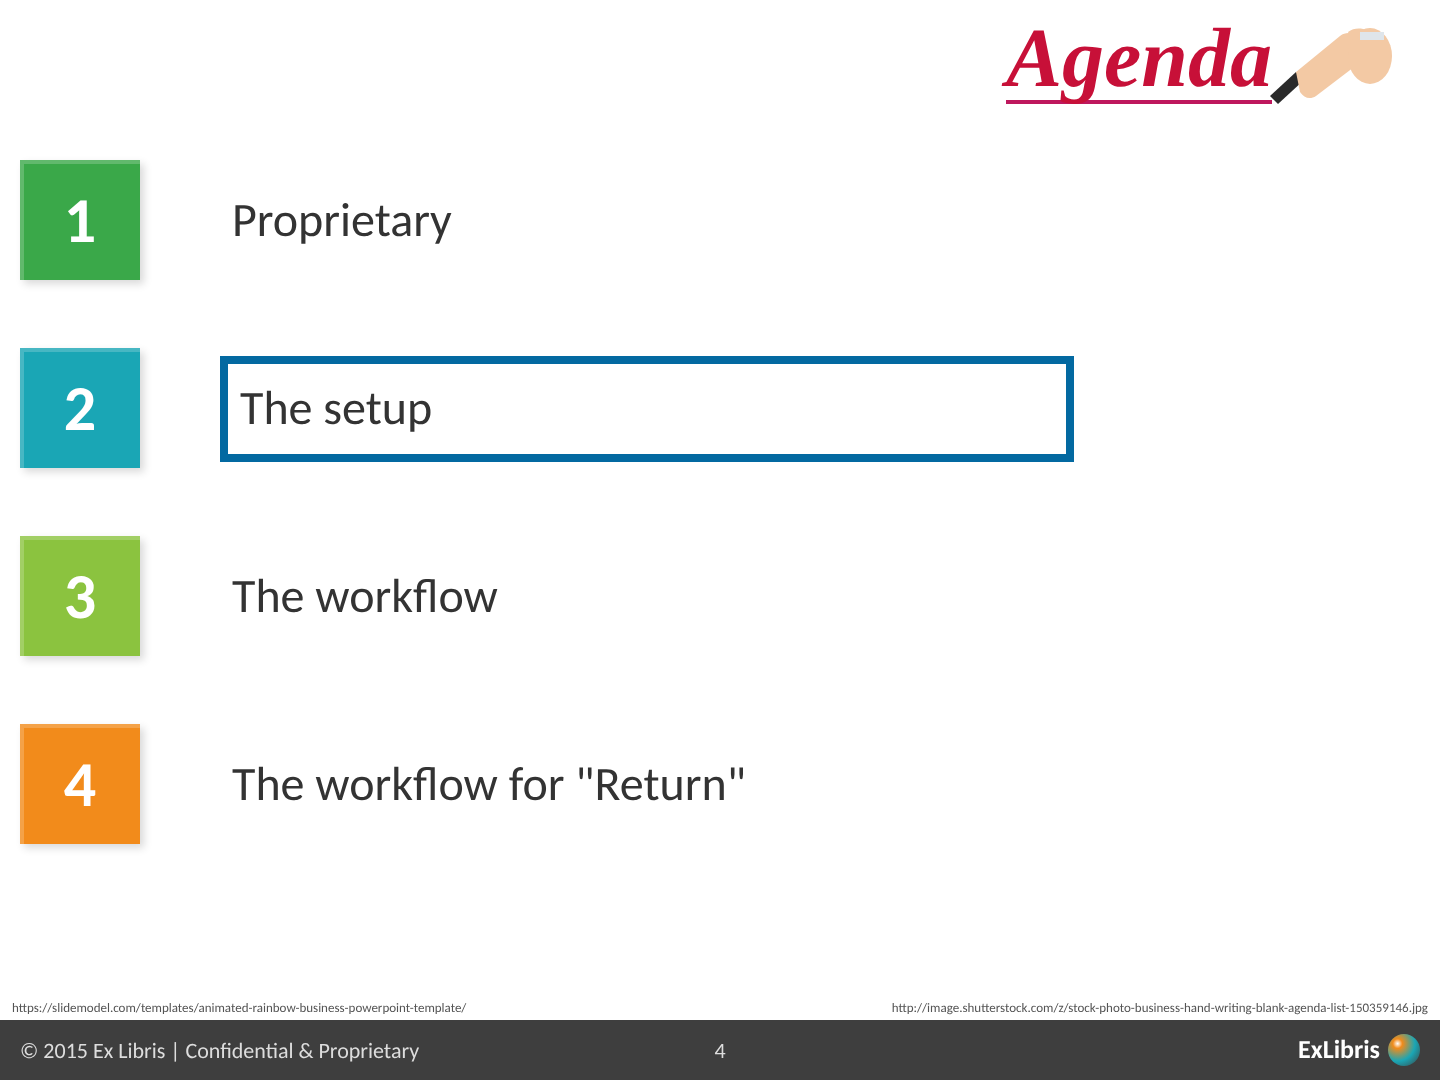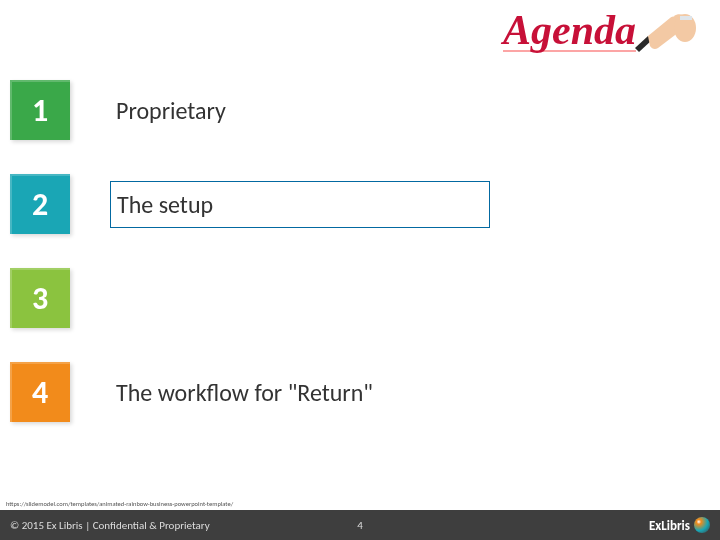--- a/index.html
+++ b/index.html
@@ -18,21 +18,21 @@
     display: flex;
     align-items: center;
   }
   .agenda-text {
     font-family: 'Brush Script MT', cursive;
     font-size: 42px;
     color: #c71038;
     font-weight: bold;
     font-style: italic;
     margin-right: -6px;
-    border-bottom: 2px solid #fca5a5;
+    border-bottom: 2px solid #be185d;
     padding-bottom: 0;
     line-height: 0.9;
   }
   .agenda-hand {
     width: 70px;
     height: 48px;
     position: relative;
   }
   .agenda-hand svg { width: 100%; height: 100%; }
 
@@ -64,22 +64,22 @@
   .c1 { background: #3aa849; }
   .c2 { background: #1aa6b5; }
   .c3 { background: #8bc33f; }
   .c4 { background: #f28b1b; }
   .item-label {
     font-size: 24px;
     color: #333;
     padding: 8px 6px;
   }
   .item-highlight {
-    border: 1px solid #0369a1;
-    width: 380px;
+    border: 4px solid #0369a1;
+    width: 427px;
   }
 
   .footer-links {
     position: absolute;
     bottom: 32px;
     left: 6px;
     right: 6px;
     display: flex;
     justify-content: space-between;
     font-size: 6.5px;
@@ -141,29 +141,31 @@
   <div class="agenda-row">
     <div class="num-badge c1">1</div>
     <div class="item-label">Proprietary</div>
   </div>
   <div class="agenda-row">
     <div class="num-badge c2">2</div>
     <div class="item-label item-highlight">The setup</div>
   </div>
   <div class="agenda-row">
     <div class="num-badge c3">3</div>
+    <div class="item-label">The workflow</div>
   </div>
   <div class="agenda-row">
     <div class="num-badge c4">4</div>
     <div class="item-label">The workflow for "Return"</div>
   </div>
 </div>
 
 <div class="footer-links">
   <span>https://slidemodel.com/templates/animated-rainbow-business-powerpoint-template/</span>
+  <span>http://image.shutterstock.com/z/stock-photo-business-hand-writing-blank-agenda-list-150359146.jpg</span>
 </div>
 
 <div class="footer-bar">
   <span class="footer-left">© 2015 Ex Libris | Confidential &amp; Proprietary</span>
   <span class="page-num">4</span>
   <span class="logo">
     <span>ExLibris</span>
     <span class="logo-ball"></span>
   </span>
 </div>

